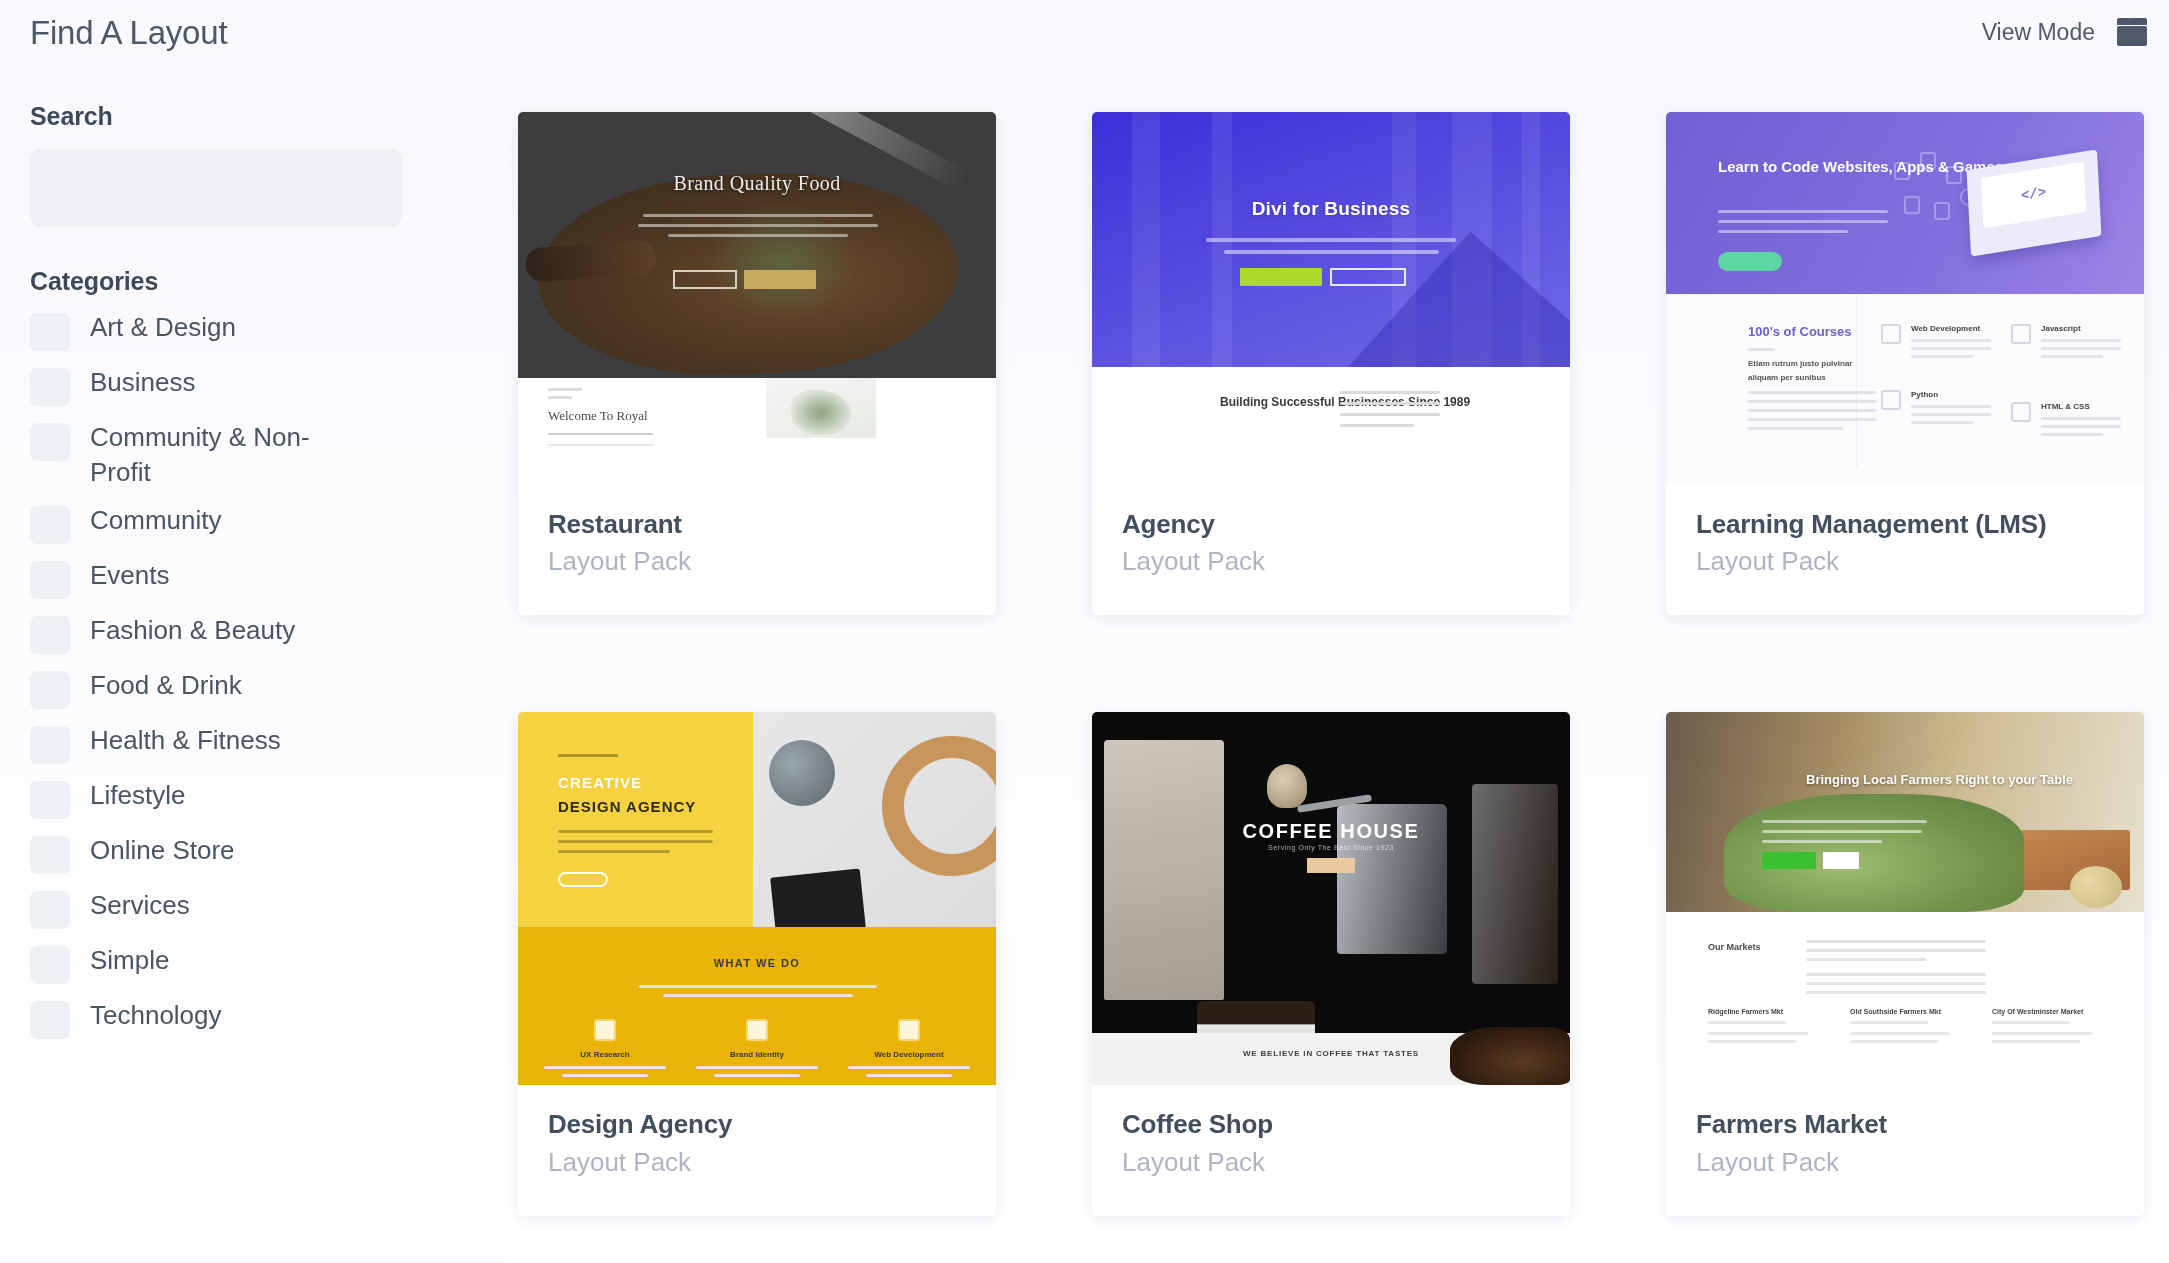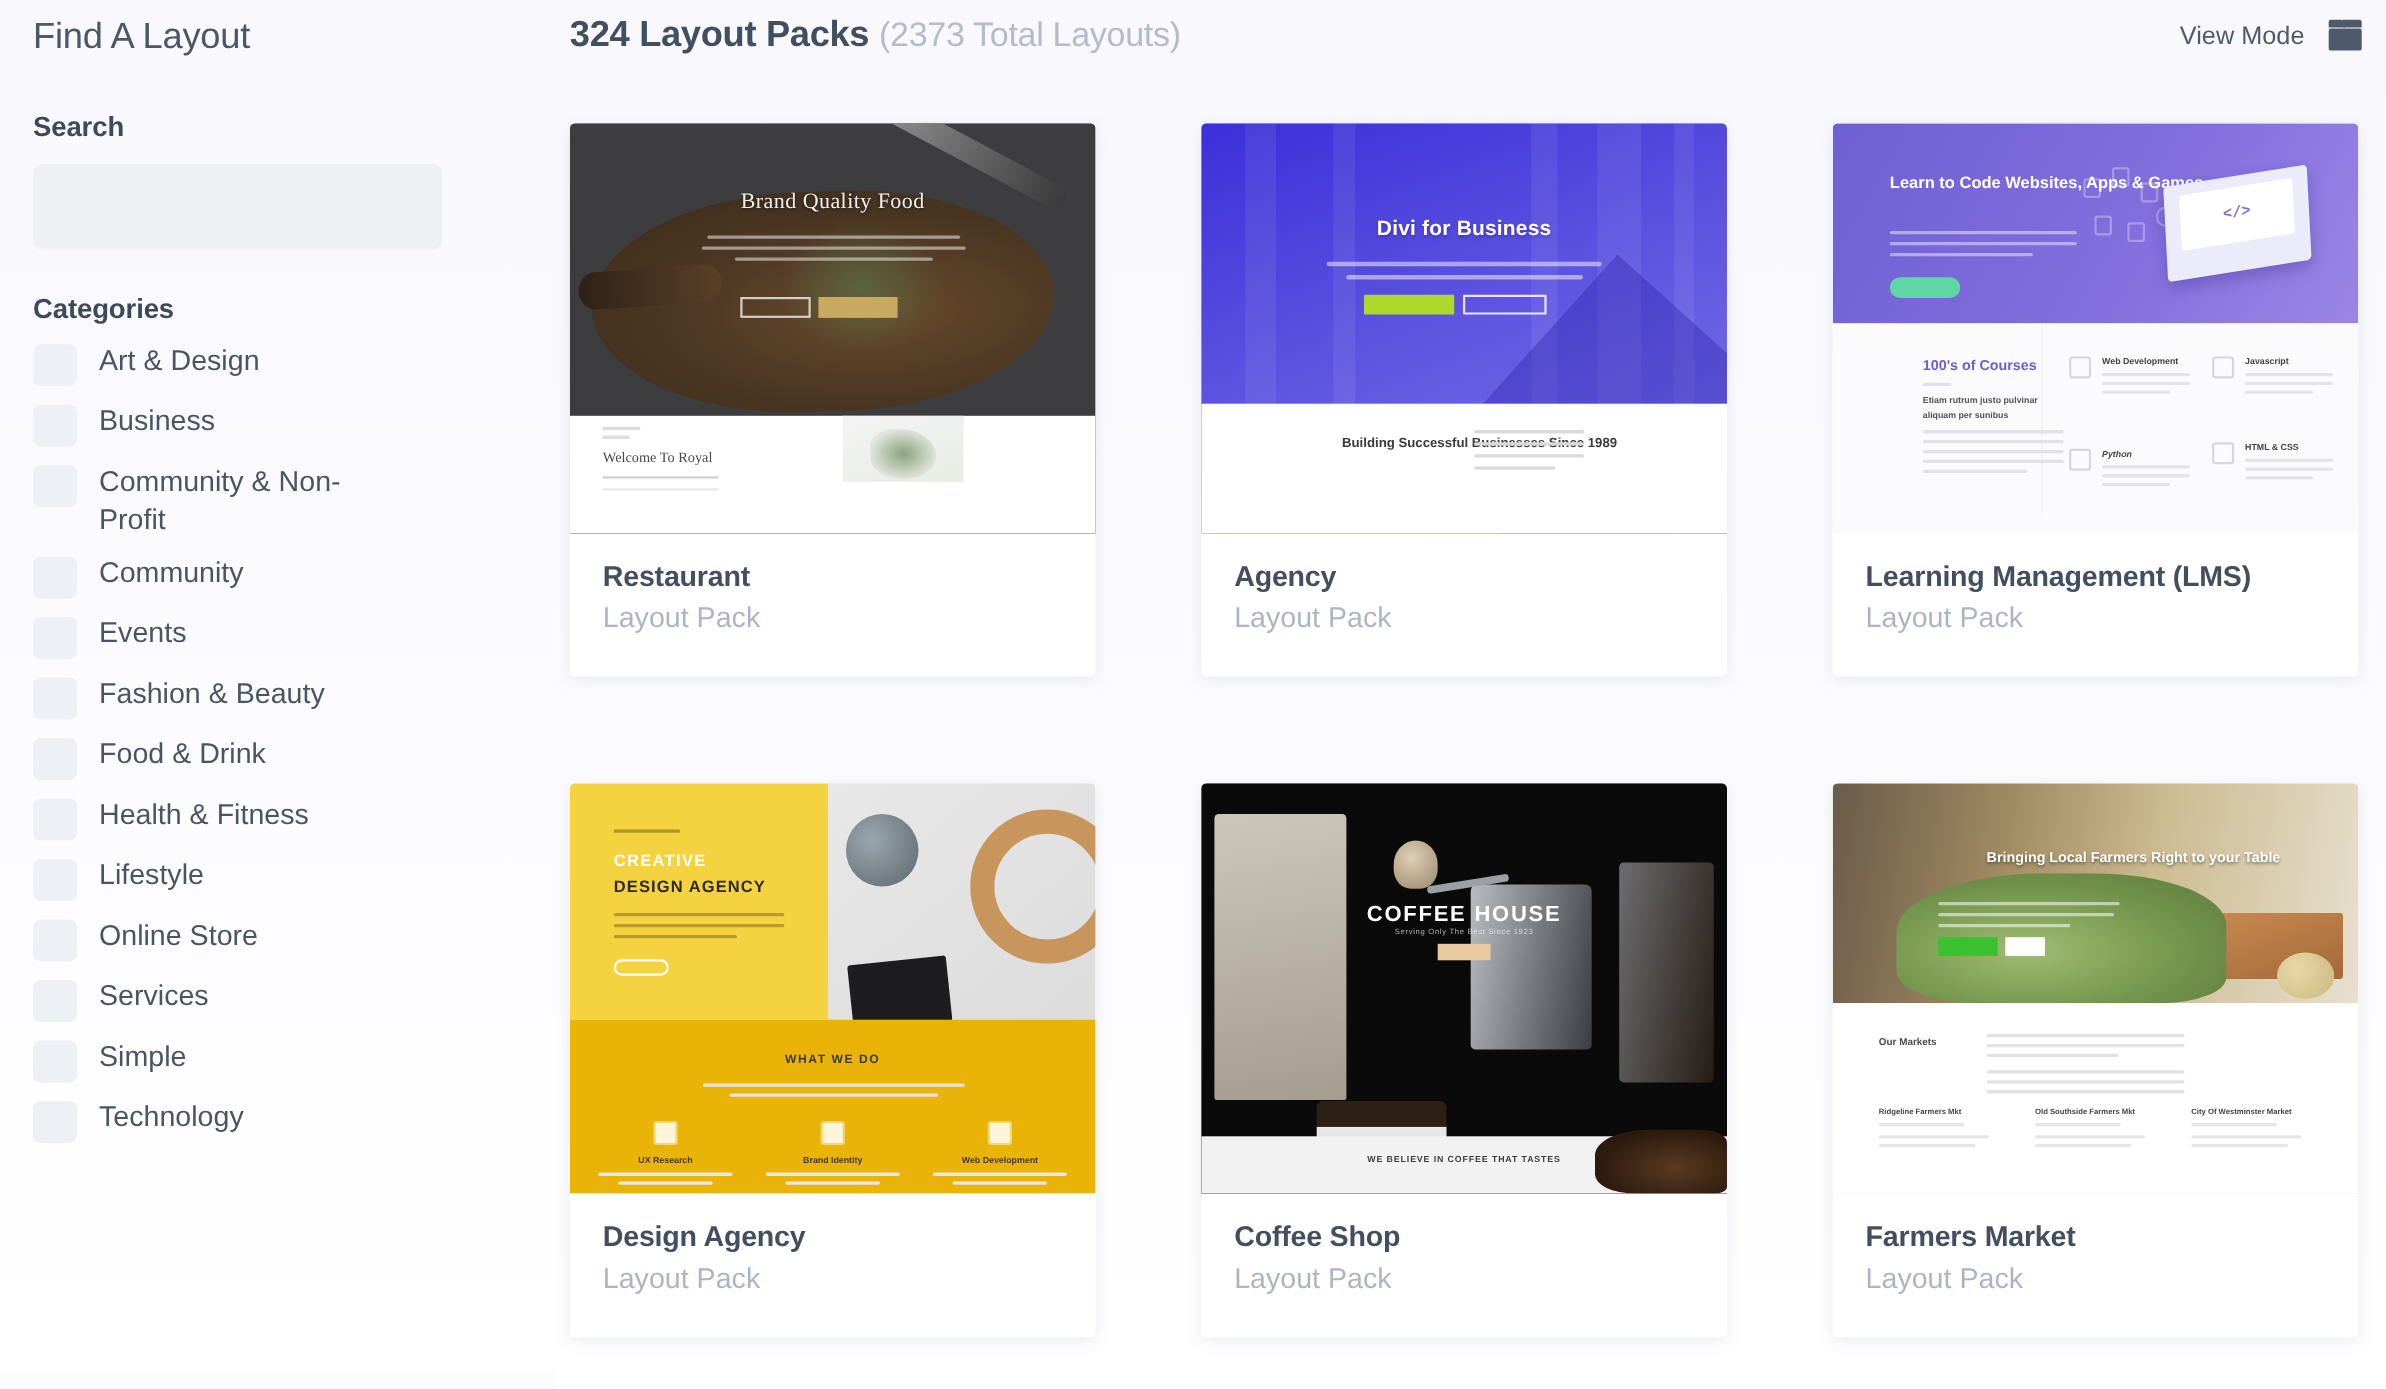--- a/index.html
+++ b/index.html
@@ -581,24 +581,20 @@
   }
 </style>
 </head>
 <body>
 
 <div class="page">
 
   <div class="topbar">
     <div class="find-title">Find A Layout</div>
 
-    <div class="packs-heading">
-      <span>324 Layout Packs</span>
-      <span class="total">(2373 Total Layouts)</span>
-    </div>
 
     <div class="view-mode-wrap">
       <span class="view-mode-label">View Mode</span>
       <span class="folder-icon">
         <span class="tab"></span>
         <span class="body"></span>
       </span>
     </div>
   </div>
 
@@ -784,21 +780,21 @@
                   <i style="width:80px"></i>
                   <i style="width:62px"></i>
               </div>
               <div class="feat" style="left:345px;top:30px;">
                 <div class="ic"></div>
                 <div class="tt">Javascript</div>
                 <i style="width:80px"></i>
                   <i style="width:80px"></i>
                   <i style="width:62px"></i>
               </div>
-              <div class="feat" style="left:215px;top:114px;font-style:italic;">
+              <div class="feat" style="left:215px;top:96px;">
                 <div class="ic"></div>
                 <div class="tt">Python</div>
                 <i style="width:80px"></i>
                   <i style="width:80px"></i>
                   <i style="width:62px"></i>
               </div>
               <div class="feat" style="left:345px;top:108px;">
                 <div class="ic"></div>
                 <div class="tt">HTML &amp; CSS</div>
                 <i style="width:80px"></i>

